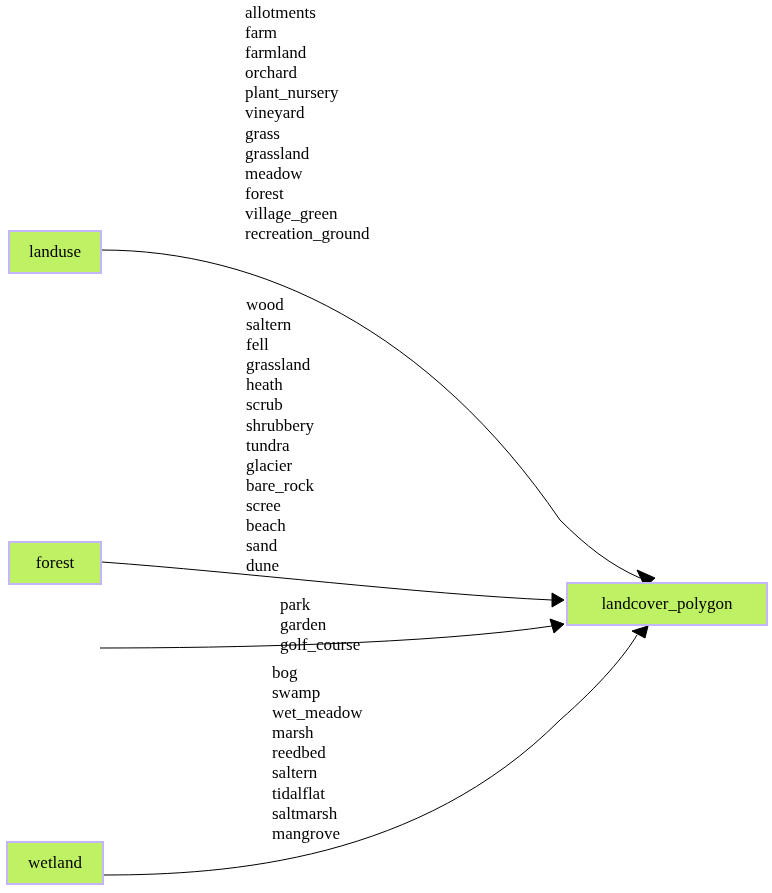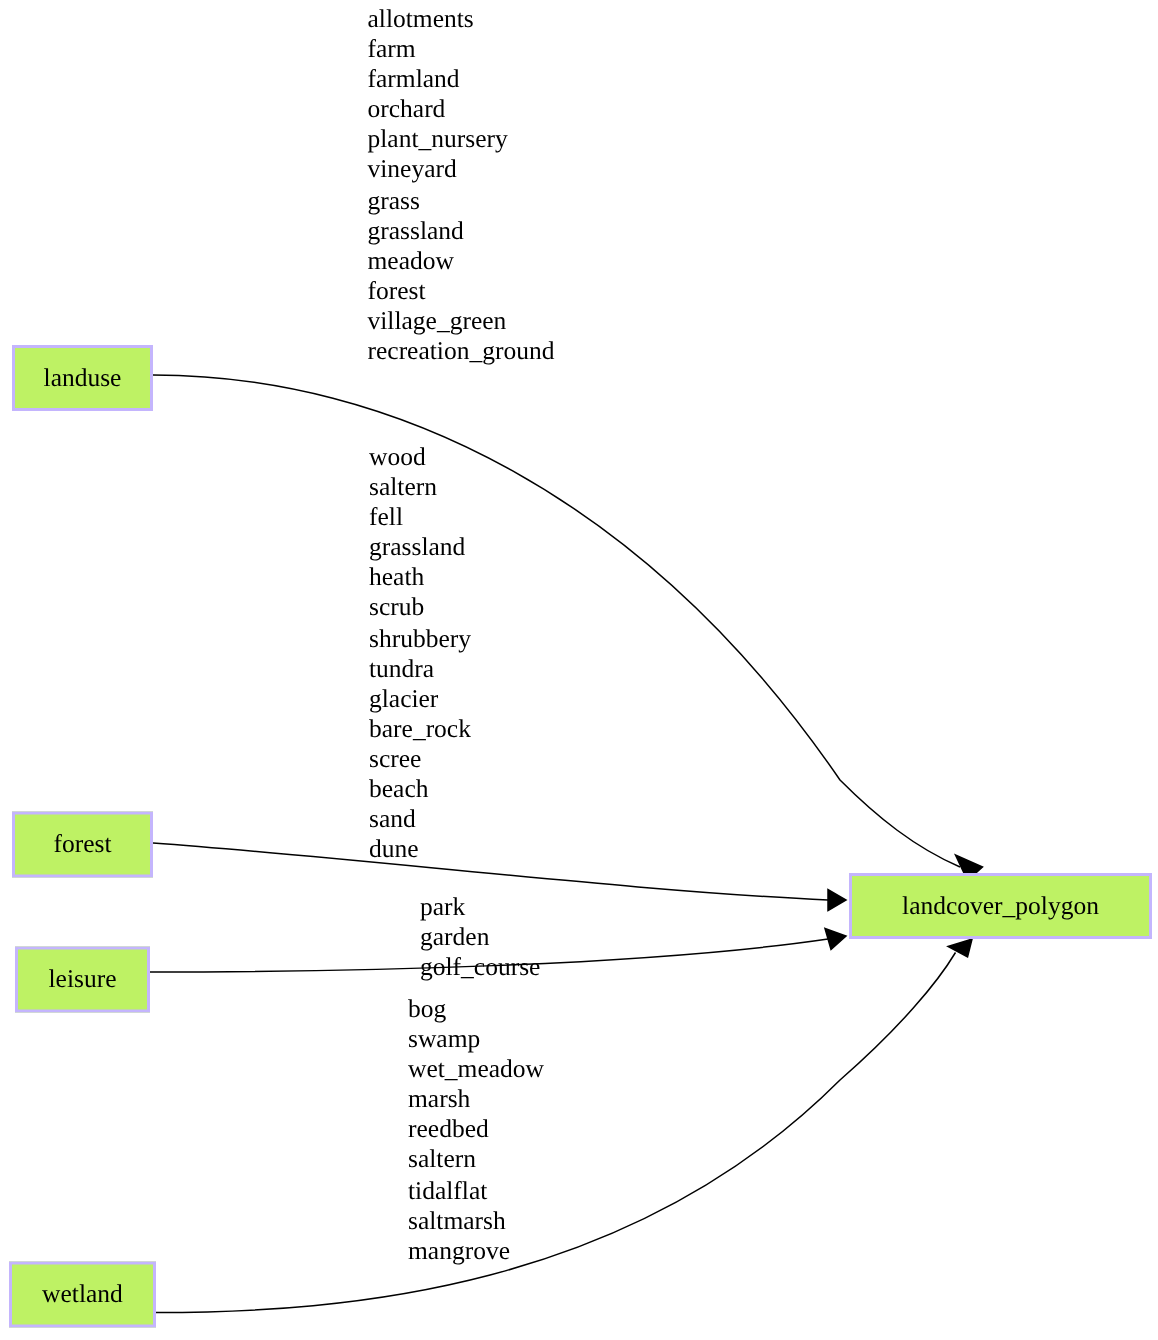--- a/index.html
+++ b/index.html
@@ -91,23 +91,20 @@
       <polygon points="645,638 648,626 632,631"></polygon>
     </g>
   </svg>
 
   <div class="node" id="node-landuse">
     <span>landuse</span>
   </div>
   <div class="node" id="node-natural">
     <span>forest</span>
   </div>
-  <div class="node" id="node-leisure">
-    <span>leisure</span>
-  </div>
   <div class="node" id="node-wetland">
     <span>wetland</span>
   </div>
   <div class="node" id="node-landcover">
     <span>landcover_polygon</span>
   </div>
 
   <div class="label-list" id="labels-landuse">allotments
 farm
 farmland

